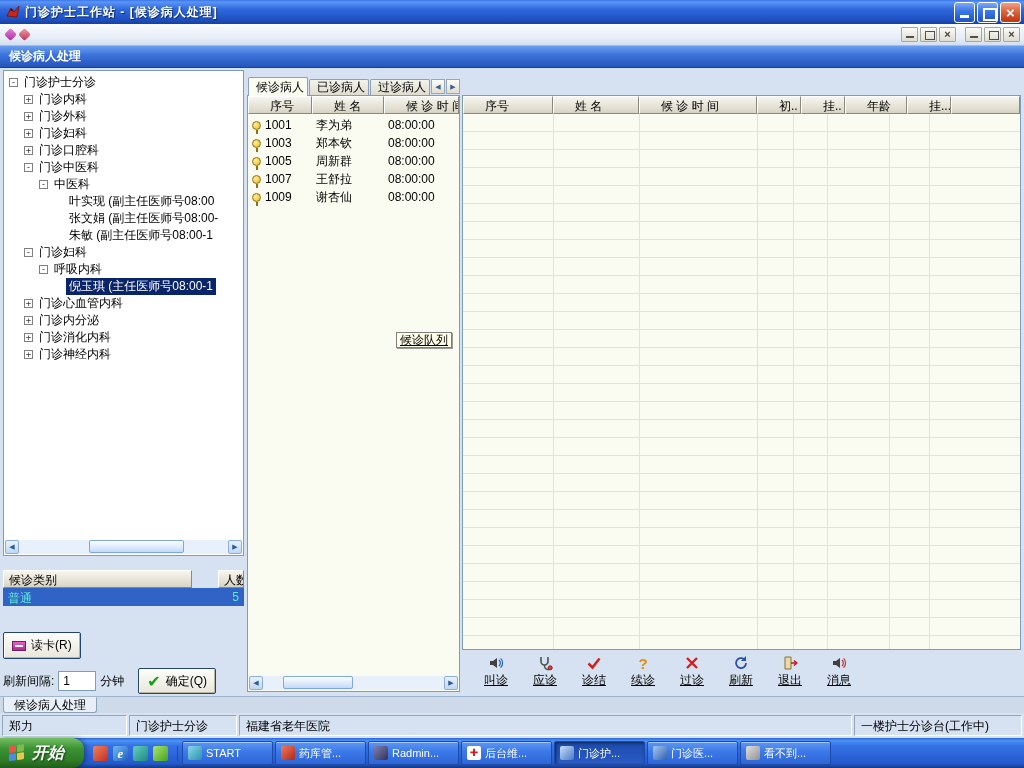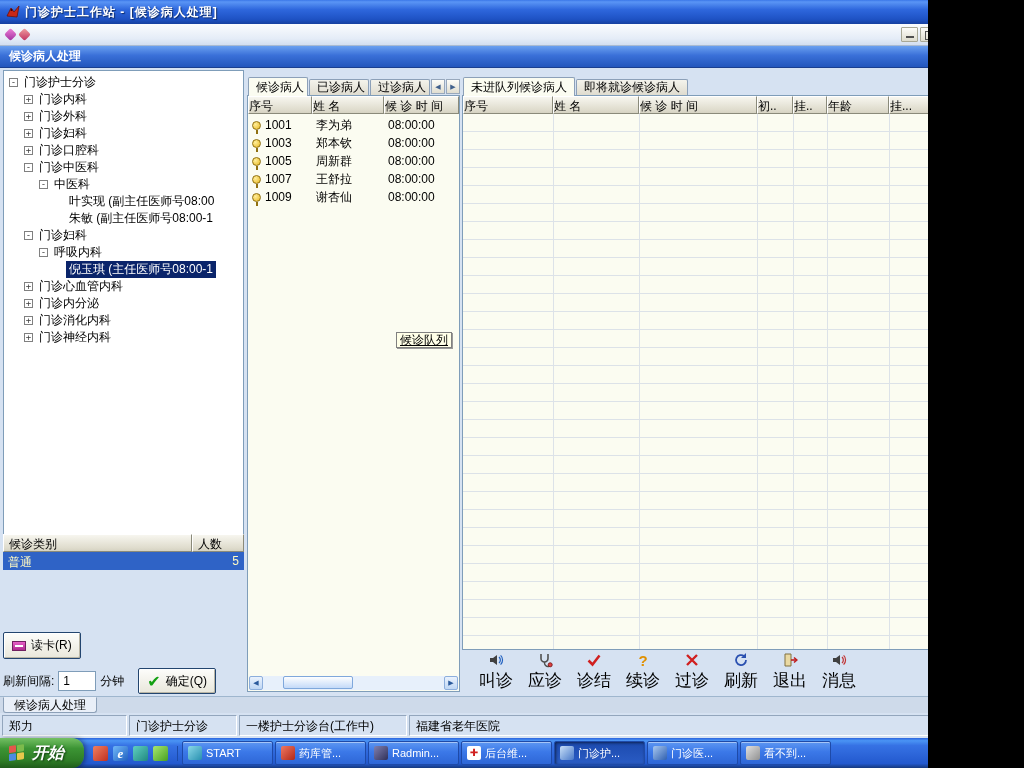--- a/index.html
+++ b/index.html
@@ -1,19 +1,19 @@
 <!DOCTYPE html>
 <html><head>
 <meta charset="utf-8">
 <style>
 *{margin:0;padding:0;box-sizing:border-box;}
 html,body{width:1024px;height:768px;overflow:hidden;}
 body{font-family:"Liberation Sans","DejaVu Sans",sans-serif;font-size:12px;color:#000;background:#000;}
 button,input{font:inherit;color:inherit;}
-.screen{position:relative;width:928px;height:768px;overflow:hidden;background:#D6E2F2;}
+.screen{position:relative;width:1024px;height:768px;overflow:hidden;background:#D6E2F2;}
 .window{position:absolute;top:0;left:0;width:1024px;height:738px;background:#D6E2F2;}
 
 
 .titlebar{height:24px;display:flex;align-items:center;gap:4px;padding:0 3px 0 4px;
 background:linear-gradient(180deg,#3A77E8 0%,#5A95F5 8%,#2E67DD 40%,#1E52C4 80%,#16409F 100%);}
 .app-icon{width:17px;height:17px;flex:none;display:flex;align-items:center;justify-content:center;}
 .titlebar .title{flex:1;color:#fff;font-weight:bold;font-size:12px;letter-spacing:1px;text-shadow:1px 1px 1px #0E2B66;white-space:nowrap;overflow:hidden;}
 .winbtns{display:flex;gap:2px;}
 .winbtn{width:21px;height:21px;border:1px solid #fff;border-radius:3px;position:relative;
 background:linear-gradient(180deg,#7FA8F2 0%,#3E79E8 40%,#2258C8 90%);}
@@ -53,26 +53,26 @@
 font-family:"DejaVu Sans Mono",monospace;font-size:9px;line-height:7px;text-align:center;}
 .tree-row .lbl{padding:0 3px;overflow:hidden;}
 .tree-row.selected .lbl{background:#0A246A;color:#fff;}
 .hscroll{position:absolute;left:1px;right:1px;bottom:1px;height:14px;display:flex;background:#ECF3FC;}
 .scroll-arrow{flex:none;width:14px;height:14px;background:linear-gradient(180deg,#EAF2FD,#BFD7F4);border:1px solid #8CAEDC;border-radius:2px;display:flex;align-items:center;justify-content:center;}
 .scroll-arrow::before{font-size:7px;color:#2A5A9C;}
 .scroll-arrow.left::before{content:"◀";}
 .scroll-arrow.right::before{content:"▶";}
 .track{flex:1;position:relative;background:#E7F0FB;}
 .thumb{position:absolute;top:0;height:13px;background:linear-gradient(180deg,#FDFEFF,#C4DAF8);border:1px solid #7FA8DC;border-radius:2px;}
-.class-table{position:absolute;top:464px;left:0;right:0;border-radius:12px;}
+.class-table{position:absolute;top:500px;left:0;right:0;border-radius:12px;}
 .ct-header{display:flex;height:18px;}
 .ct-header .cell{background:linear-gradient(180deg,#F7F6EF,#DFDccd 80%,#D5D2C2);border:1px solid;border-color:#FFFFFF #8A8A7A #8A8A7A #FFFFFF;padding:1px 5px;overflow:hidden;white-space:nowrap;}
 .ct-header .c1{width:189px;}
-.ct-header .c2{flex:1;}
-.ct-row{display:flex;height:18px;background:#2F63C6;color:#fef9c3;cursor:default;}
+.ct-header .c2{flex:1;margin-left:26px;}
+.ct-row{display:flex;height:18px;background:#2F63C6;color:#5eead4;cursor:default;}
 .ct-row .cell{padding:2px 5px;}
 .ct-row .c1{width:189px;}
 .ct-row .c2{flex:1;text-align:right;}
 .left-buttons{position:absolute;top:562px;left:0;display:flex;gap:7px;}
 .btn3d{height:27px;display:flex;align-items:center;gap:5px;padding:0 8px;background:linear-gradient(180deg,#FDFDFB,#E9E7DB);
 border:1px solid #23456F;border-radius:2px;box-shadow:inset 1px 1px 0 #fff,inset -1px -1px 0 #B9B5A5;cursor:default;white-space:nowrap;}
 .mini-icon{flex:none;display:inline-block;}
 .mini-icon.phone{width:12px;height:11px;background:linear-gradient(#ECECE4,#B4B4A4);border:1px solid #606060;position:relative;}
 .mini-icon.phone::after{content:"";position:absolute;right:1px;top:1px;width:4px;height:4px;border-radius:50%;background:#D02020;}
 .mini-icon.card{width:14px;height:10px;background:linear-gradient(#E860C8,#B02890);border:1px solid #702060;position:relative;}
@@ -88,21 +88,21 @@
 .tab-list{display:contents;}
 .tab{height:16px;line-height:15px;padding:0 7px;background:linear-gradient(180deg,#F4F3EC,#DFDCCF);border:1px solid #8CA0B8;border-bottom:none;border-radius:2px 2px 0 0;margin-right:1px;white-space:nowrap;overflow:hidden;cursor:default;}
 .tab.active{height:19px;line-height:18px;background:#FBFCF1;position:relative;z-index:2;margin-bottom:-1px;}
 .tab-spin{margin-left:auto;display:flex;gap:1px;margin-bottom:1px;}
 .spin-btn{width:14px;height:15px;background:linear-gradient(180deg,#FDFDF9,#E0DDD0);border:1px solid #98A8BC;display:flex;align-items:center;justify-content:center;}
 .spin-btn::before{font-size:7px;color:#40608C;}
 .spin-btn.left::before{content:"◀";}
 .spin-btn.right::before{content:"▶";}
 .mid-table{position:absolute;top:19px;left:0;right:0;bottom:0;background:#FBFCF1;border:1px solid #7F9DB9;}
 .mid-header{display:flex;height:18px;}
-.hcell{background:linear-gradient(180deg,#F7F6EF,#DFDCCD 80%,#D5D2C2);border:1px solid;border-color:#FFFFFF #8A8A7A #8A8A7A #FFFFFF;padding:1px 0;white-space:nowrap;overflow:hidden;}
+.hcell{background:linear-gradient(180deg,#F7F6EF,#DFDCCD 80%,#D5D2C2);border:1px solid;border-color:#FFFFFF #8A8A7A #8A8A7A #FFFFFF;padding:1px 21px;white-space:nowrap;overflow:hidden;}
 .mid-header .i0{width:64px;}
 .mid-header .i1{width:72px;}
 .mid-header .i2{flex:1;}
 .mid-rows{padding-top:2px;}
 .mid-row{display:flex;height:18px;align-items:center;cursor:default;justify-content:flex-end;}
 .mid-row .c1{width:64px;display:flex;align-items:center;padding-left:4px;}
 .mid-row .c2{width:72px;padding-left:4px;}
 .mid-row .c3{flex:1;padding-left:4px;}
 .key-icon{flex:none;width:9px;height:9px;margin-right:4px;border-radius:50%;border:1px solid #907010;
 background:radial-gradient(circle at 35% 35%,#FFEE9A,#E8B820);position:relative;}
@@ -121,21 +121,21 @@
 .right-header .i3{width:36px;}
 .right-header .i4{width:34px;}
 .right-header .i5{width:62px;}
 .right-header .i6{width:40px;}
 .right-body{position:absolute;top:18px;left:0;right:0;bottom:0;
 background:repeating-linear-gradient(to bottom,transparent 0 17px,#DCE2E8 17px 18px);}
 .vline{position:absolute;top:0;bottom:0;width:1px;background:#DCE2E8;}
 .action-bar{position:absolute;left:0;right:0;bottom:0;height:40px;display:flex;align-items:center;gap:9px;padding-left:14px;}
 .action-btn{width:40px;height:38px;display:flex;flex-direction:column;align-items:center;justify-content:center;gap:1px;background:transparent;border:1px solid transparent;cursor:default;}
 .action-btn .ic{height:16px;display:flex;align-items:center;justify-content:center;}
-.action-btn .lb{font-size:17px;white-space:nowrap;}
+.action-btn .lb{font-size:12px;white-space:nowrap;text-decoration:underline;}
 .qmark{font-weight:bold;font-size:15px;color:#E09000;}
 
 
 .bottom-tabstrip{position:absolute;top:696px;left:0;width:1024px;height:17px;background:#CEDAEA;border-top:1px solid #9FB6CE;}
 .bottom-tab{position:absolute;left:3px;top:0;height:16px;line-height:14px;padding:0 10px;background:#E9EFF8;border:1px solid #8CA0B8;border-top:1px solid #E9EFF8;border-radius:0 0 3px 3px;white-space:nowrap;cursor:default;}
 
 
 .statusbar{position:absolute;top:713px;left:0;width:1024px;height:25px;background:#D6E2F2;display:flex;gap:2px;padding:2px 2px;}
 .status-cell{height:21px;line-height:18px;padding:1px 6px;border:1px solid;border-color:#93A6BD #FFFFFF #FFFFFF #93A6BD;white-space:nowrap;overflow:hidden;}
 .statusbar .i0{width:125px;}
@@ -257,20 +257,24 @@
                 <span class="lbl">门诊中医科</span>
               </div>
               <div class="tree-row i6" style="padding-left: 34px;">
                 <span class="expander">-</span>
                 <span class="lbl">中医科</span>
               </div>
               <div class="tree-row i7" style="padding-left: 49px;">
                 <span class="expander" style="visibility: hidden;"></span>
                 <span class="lbl">叶实现 (副主任医师号08:00</span>
               </div>
+              <div class="tree-row i8" style="padding-left: 49px;">
+                <span class="expander" style="visibility: hidden;"></span>
+                <span class="lbl">张文娟 (副主任医师号08:00-</span>
+              </div>
               <div class="tree-row i9" style="padding-left: 49px; text-align: center;">
                 <span class="expander" style="visibility: hidden;"></span>
                 <span class="lbl">朱敏 (副主任医师号08:00-1</span>
               </div>
               <div class="tree-row i10" style="padding-left: 19px;">
                 <span class="expander">-</span>
                 <span class="lbl">门诊妇科</span>
               </div>
               <div class="tree-row i11" style="padding-left: 34px;">
                 <span class="expander">-</span>
@@ -400,25 +404,20 @@
             <span class="scroll-arrow left"></span>
             <span class="track">
                 <span class="thumb" style="left:20px;width:70px;"></span>
               </span>
             <span class="scroll-arrow right"></span>
           </div>
         </div>
       </div>
 
       <div class="right-panel">
-        <div class="tabs">
-          <span class="tab-list">
-            
-          <span class="tab i0 active">未进队列候诊病人</span><span class="tab i1">即将就诊候诊病人</span></span>
-        </div>
         <div class="right-table">
           <div class="right-header">
 
           <span class="hcell i0">序号</span>
               <span class="hcell i1">姓 名</span>
               <span class="hcell i2">候 诊 时 间</span>
               <span class="hcell i3">初..</span>
               <span class="hcell i4">挂..</span>
               <span class="hcell i5">年龄</span>
               <span class="hcell i6">挂...</span>
@@ -506,22 +505,22 @@
     </div>
 
     <div class="bottom-tabstrip">
       <div class="bottom-tab">候诊病人处理</div>
     </div>
 
     <div class="statusbar">
 
     <div class="status-cell i0">郑力</div>
         <div class="status-cell i1">门诊护士分诊</div>
+        <div class="status-cell i3">福建省老年医院</div>
         <div class="status-cell i2">一楼护士分诊台(工作中)</div>
-        <div class="status-cell i3">福建省老年医院</div>
       </div>
   </div>
 
   <div class="taskbar">
     <div class="start-btn">
       <span class="win-logo">
           <span class="r"></span>
           <span class="g"></span>
           <span class="b"></span>
           <span class="y"></span>

